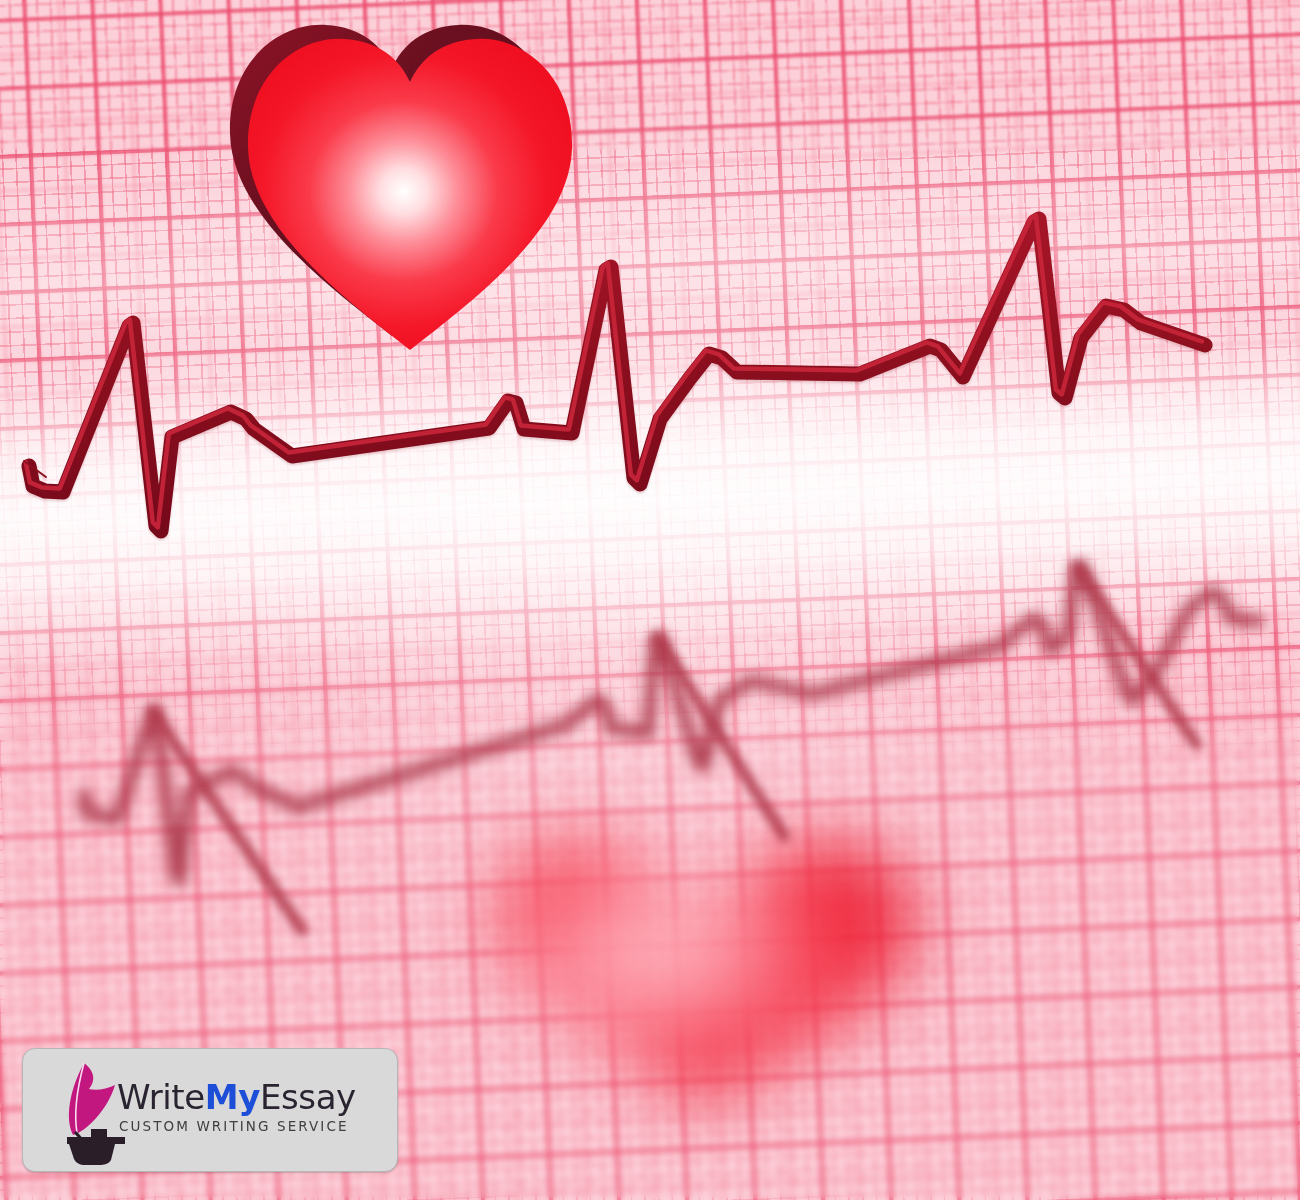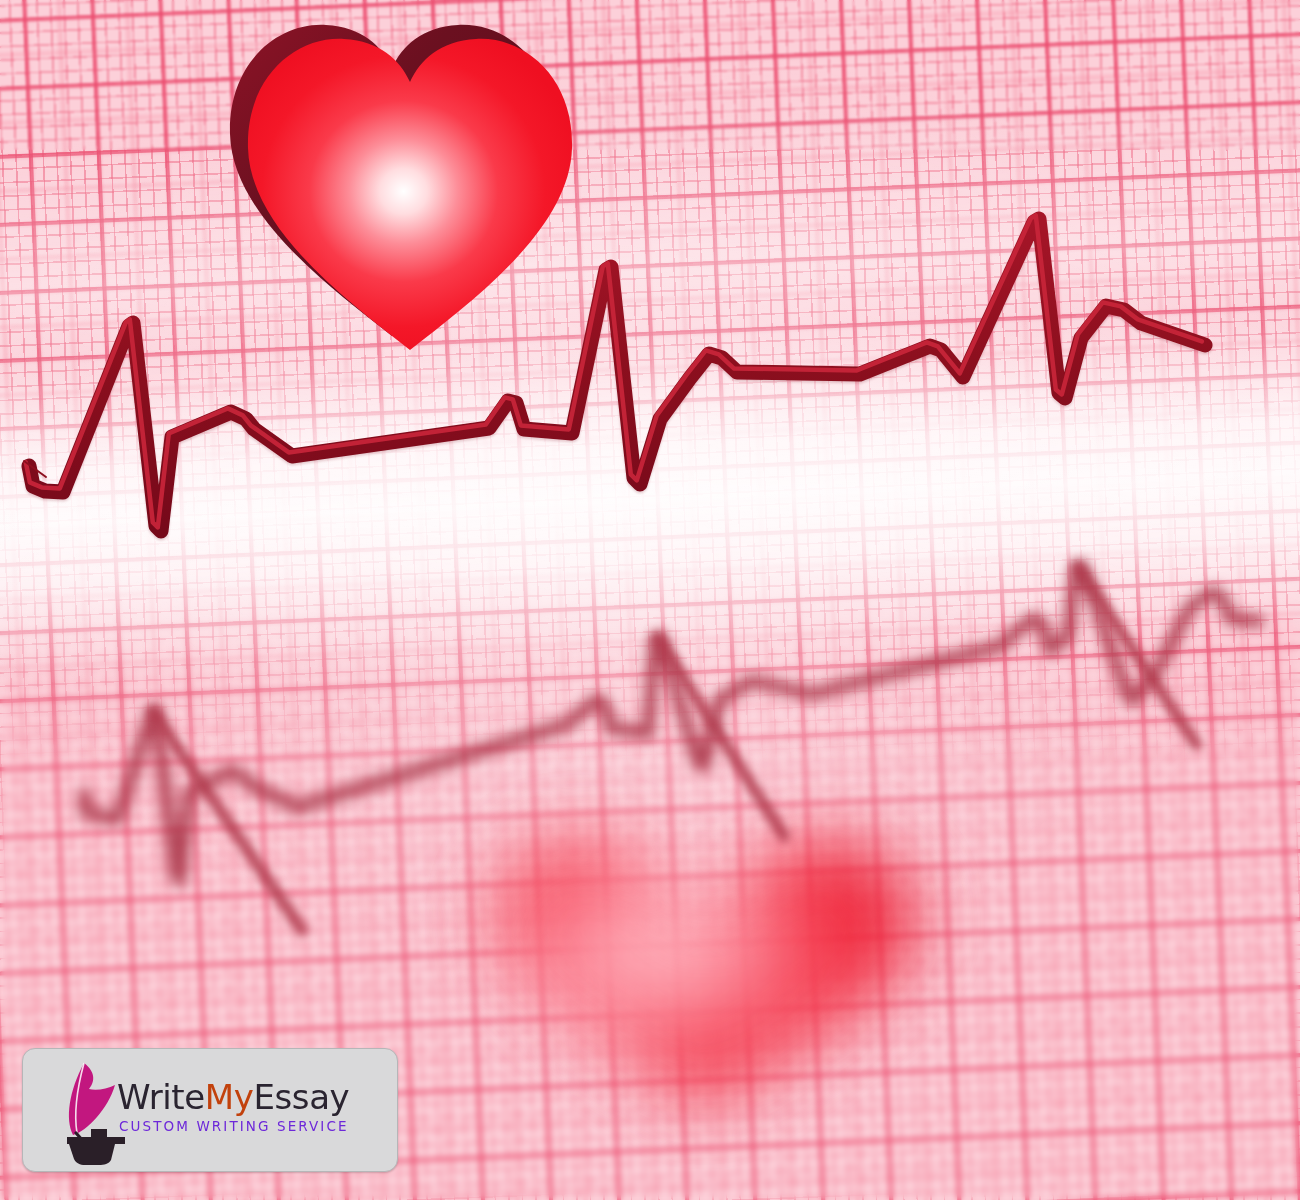--- a/index.html
+++ b/index.html
@@ -190,26 +190,26 @@
   }
   .logo-word {
     font-family: "DejaVu Sans", sans-serif;
     font-size: 34px;
     line-height: 40px;
     letter-spacing: -0.4px;
     color: #2a2430;
     white-space: nowrap;
     font-weight: 400;
   }
-  .logo-word .accent { color: #c2410c; font-weight: 400; }
+  .logo-word .accent { color: #1d4ed8; font-weight: 700; }
   .logo-tag {
     font-family: "DejaVu Sans", sans-serif;
     font-size: 13.5px;
     letter-spacing: 2.1px;
-    color: #6d28d9;
+    color: #404040;
     white-space: nowrap;
     margin-top: 1px;
     padding-left: 2px;
   }
 </style>
 </head>
 <body>
 
 <div id="stage">
 

